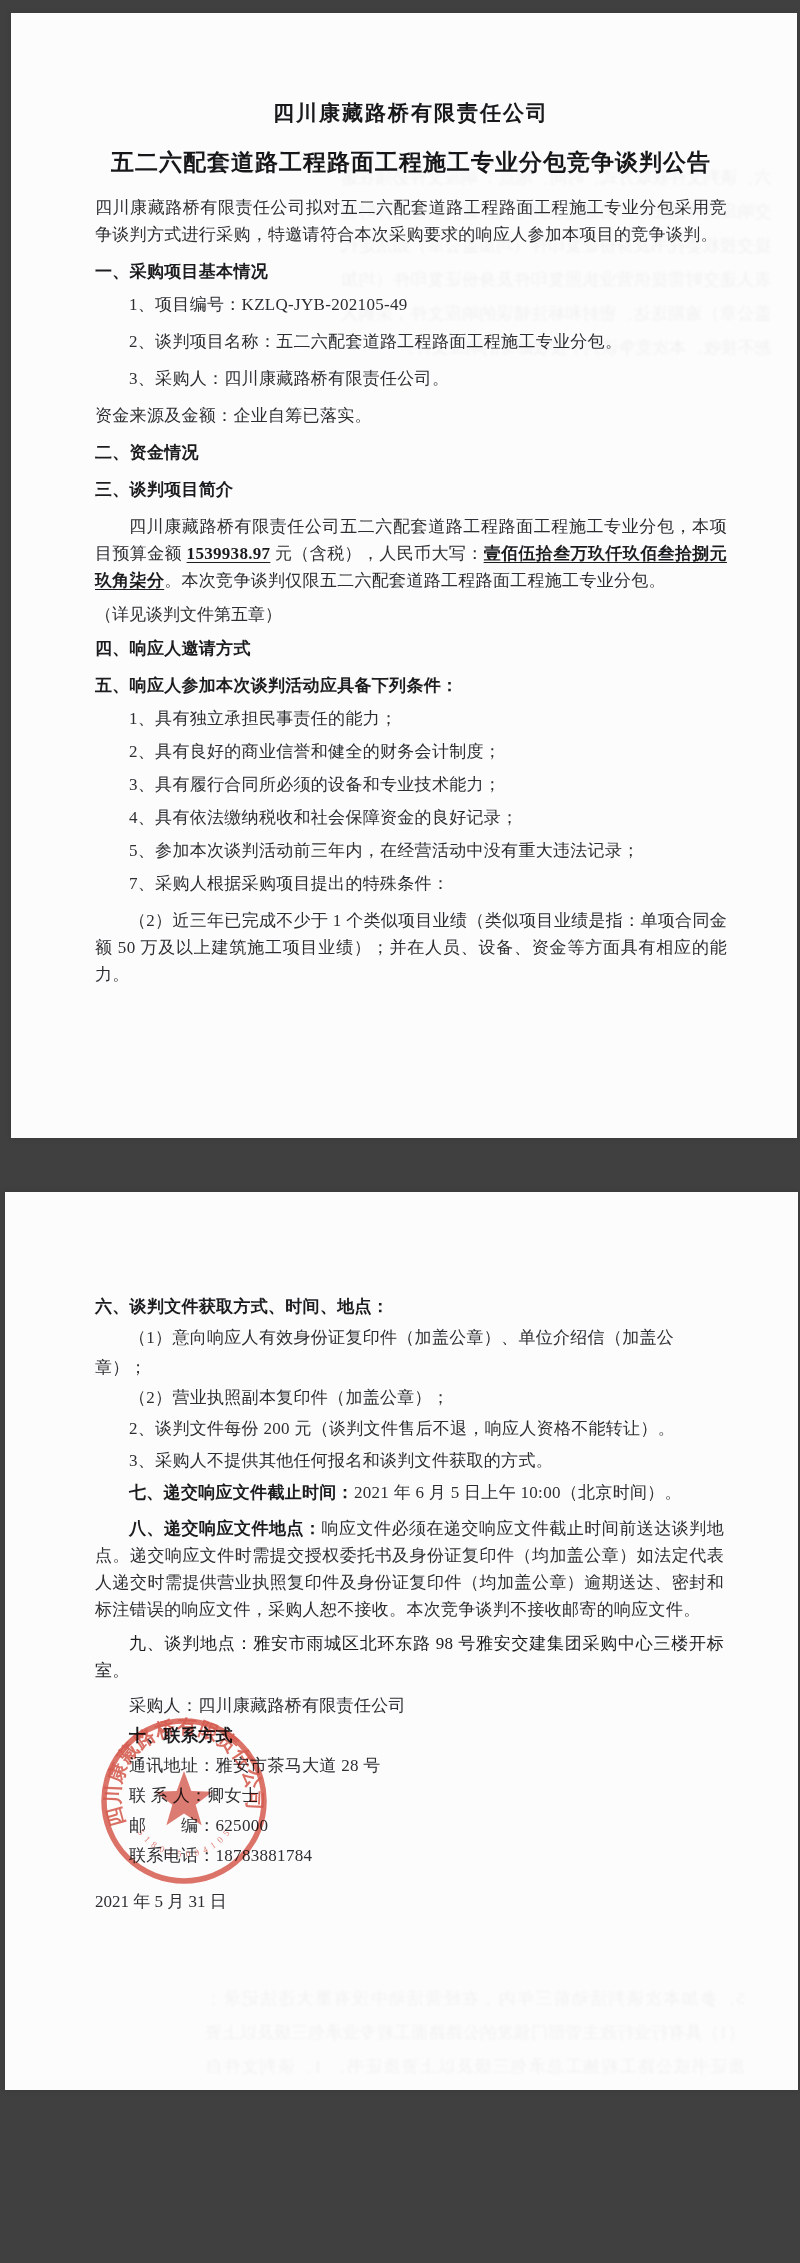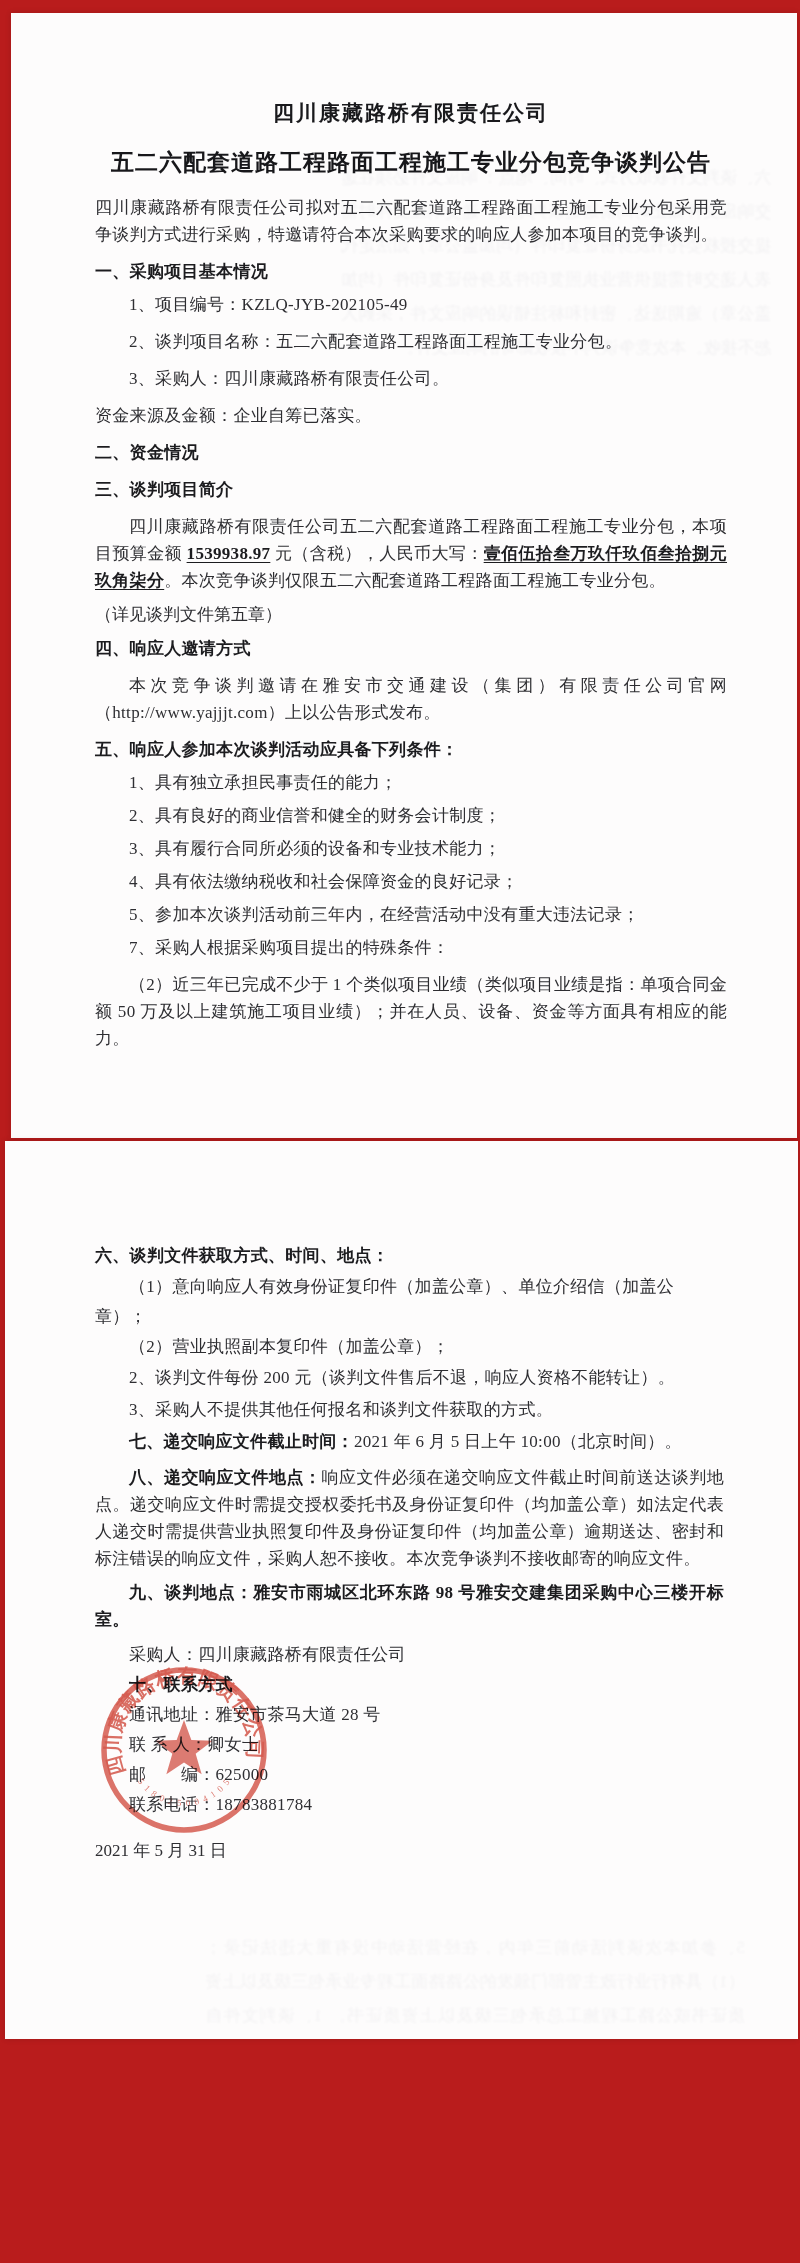--- a/index.html
+++ b/index.html
@@ -1,47 +1,47 @@
 <!DOCTYPE html>
 <html><head>
 <meta charset="utf-8">
 <style>
   html,body { margin:0; padding:0; background:#e7e5e5; }
   .canvas {
     position:relative; width:800px; height:2263px; margin:0 auto;
-    background:#b91c1c; overflow:hidden;
+    background:#404040; overflow:hidden;
     font-family:"Liberation Serif","DejaVu Serif",serif;
     color:#2e2e32;
   }
   .page {
     position:absolute; background:#fdfcfc;
     box-shadow:0 0 6px rgba(0,0,0,.14);
     overflow:hidden;
   }
   #page1 { left:11px; top:13px;  width:786px; height:1125px; }
-  #page2 { left:5px;  top:1141px; width:793px; height:898px; }
+  #page2 { left:5px;  top:1192px; width:793px; height:898px; }
   .inner { padding-left:84px; padding-right:70px; position:relative; }
 
   .doc-company {
     margin:86px 0 0 0; text-align:center;
     font-size:21px; font-weight:bold; letter-spacing:2px; color:#19191c;
   }
   .doc-title {
     margin:20px 0 0 0; text-align:center;
     font-size:23px; font-weight:bold; letter-spacing:1px; color:#17171a;
   }
   .para {
     font-size:17px; line-height:27px; margin:7px 0; letter-spacing:.3px;
     text-align:justify;
   }
   .indent { text-indent:2em; }
   .line { font-size:17px; line-height:33px; margin:0; letter-spacing:.3px; }
   .line.sp { margin-top:4px; }
   .head { font-weight:bold; color:#1c1c1f; }
-  .boldline { font-weight:bold; color:#1c1c1f; }
+  .boldline { font-weight:normal; color:#1c1c1f; }
   .em-u {
     font-weight:bold; text-decoration:underline; text-underline-offset:3px;
     color:#1c1c1f;
   }
   .note-line { font-size:17px; line-height:27px; margin:0; }
   .date-line {
     font-size:17px; line-height:30px; margin-top:16px;
     text-align:left; padding-right:36px;
   }
   .contact .line { line-height:30px; }
@@ -81,21 +81,20 @@
       <p class="line sp" style="text-indent:2em">3、采购人：四川康藏路桥有限责任公司。</p>
 
       <p class="line sp">资金来源及金额：企业自筹已落实。</p>
       <p class="line head sp" style="text-indent:0">二、资金情况</p>
 
       <p class="line head sp">三、谈判项目简介</p>
       <p class="para indent"><span>四川康藏路桥有限责任公司五二六配套道路工程路面工程施工专业分包，本项目预算金额 </span><span class="em-u">1539938.97</span><span> 元（含税），人民币大写：</span><span class="em-u">壹佰伍拾叁万玖仟玖佰叁拾捌元玖角柒分</span><span>。本次竞争谈判仅限五二六配套道路工程路面工程施工专业分包。</span></p>
       <p class="note-line">（详见谈判文件第五章）</p>
 
       <p class="line head sp">四、响应人邀请方式</p>
-      <p class="para indent">本次竞争谈判邀请在雅安市交通建设（集团）有限责任公司官网（http://www.yajjjt.com）上以公告形式发布。</p>
 
       <p class="line head sp">五、响应人参加本次谈判活动应具备下列条件：</p>
       <p class="line" style="text-indent:2em">1、具有独立承担民事责任的能力；</p>
       <p class="line" style="text-indent:2em">2、具有良好的商业信誉和健全的财务会计制度；</p>
       <p class="line" style="text-indent:2em">3、具有履行合同所必须的设备和专业技术能力；</p>
       <p class="line" style="text-indent:2em">4、具有依法缴纳税收和社会保障资金的良好记录；</p>
       <p class="line" style="text-indent:2em">5、参加本次谈判活动前三年内，在经营活动中没有重大违法记录；</p>
       <p class="line" style="text-indent:2em">7、采购人根据采购项目提出的特殊条件：</p>
       <p class="para indent">（2）近三年已完成不少于 1 个类似项目业绩（类似项目业绩是指：单项合同金额 50 万及以上建筑施工项目业绩）；并在人员、设备、资金等方面具有相应的能力。</p>
     </div>

